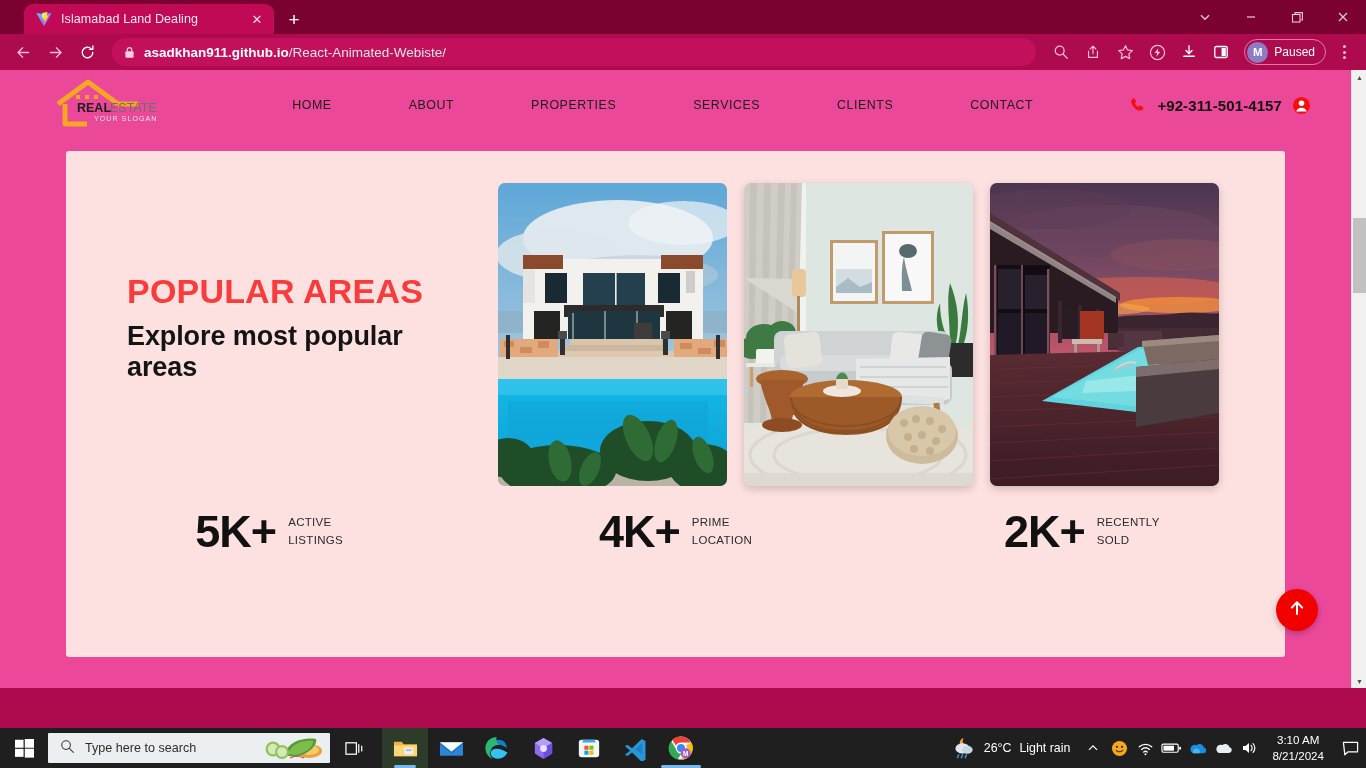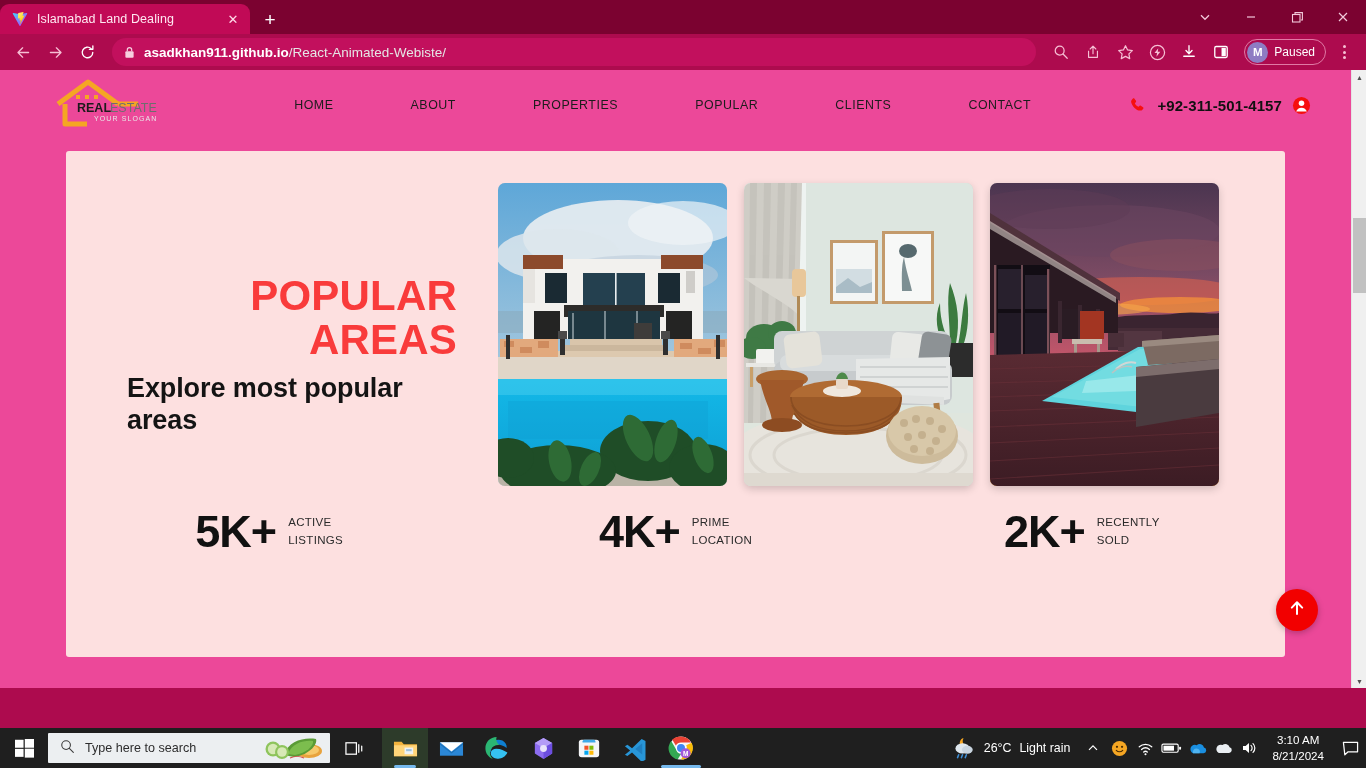--- a/index.html
+++ b/index.html
@@ -10,21 +10,21 @@
     background: #000;
   }
   .screen { position: relative; width: 1366px; height: 768px; }
 
   
   .chrome { position: absolute; inset: 0 0 40px 0; background: #ad0b4e; }
 
   
   .tabstrip {
     position: relative; height: 34px; background: #7b0230;
-    display: flex; align-items: flex-end; padding-left: 0;
+    display: flex; align-items: flex-end; padding-left: 24px;
   }
   .tab {
     position: relative; height: 30px; width: 250px;
     background: #c10a56; border-radius: 9px 9px 0 0;
     display: flex; align-items: center; padding: 0 8px 0 12px; gap: 9px;
   }
   .favicon { width: 16px; height: 16px; flex: 0 0 16px; position: relative; }
   .favicon svg { display: block; }
   .tab-title {
     flex: 1; color: #ffe9f2; font-size: 12.5px; white-space: nowrap;
@@ -106,23 +106,22 @@
   .contact .phnum { color: #111; font-size: 15px; font-weight: bold; letter-spacing: .1px; }
   .ph-icon, .user-icon { display: flex; color: #f60f0f; }
 
   
   .panel {
     margin: 11px 66px 0 66px; background: #fde0e0; border-radius: 3px;
     height: 506px; position: relative;
   }
   .headings { position: absolute; left: 61px; top: 123px; width: 330px; }
   .h-red {
-    color: #f93b3b; font-size: 42px; font-weight: bold; letter-spacing: .2px;
+    color: #f93b3b; font-size: 34px; font-weight: bold; letter-spacing: .2px;
     line-height: 1.05;
-    text-align: right;
   }
   .h-sub {
     color: #141414; font-size: 27px; font-weight: bold; margin-top: 11px;
     line-height: 1.16; letter-spacing: -.1px;
   }
 
   .cards { position: absolute; left: 432px; top: 32px; display: flex; gap: 17px; }
   .card {
     width: 229px; height: 303px; border-radius: 7px; overflow: hidden;
     position: relative; background: #ccc;
@@ -348,21 +347,21 @@
               <text x="25" y="34" font-family="Liberation Sans, sans-serif" font-size="12.5" font-weight="bold" fill="#1b1b1b">REAL</text>
               <text x="58" y="34" font-family="Liberation Sans, sans-serif" font-size="12.5" fill="#6e6e6e">ESTATE</text>
               <text x="42" y="43" font-family="Liberation Sans, sans-serif" font-size="7" letter-spacing="1.1" fill="#e8e8e8">YOUR SLOGAN</text>
             </svg>
           </div>
 
           <div class="nav">
             <a href="#">HOME</a>
             <a href="#">ABOUT</a>
             <a href="#">PROPERTIES</a>
-            <a href="#">POPULAR</a>
+            <a href="#">SERVICES</a>
             <a href="#">CLIENTS</a>
             <a href="#">CONTACT</a>
           </div>
 
           <div class="contact">
             <span class="ph-icon">
               <svg width="19" height="19" viewBox="0 0 20 20">
                   <path d="M5.2 2.6c.5-.4 1.2-.3 1.6.2l1.6 2.3c.3.5.2 1.1-.2 1.5l-1 .9c.8 1.7 2.2 3.1 3.9 3.9l.9-1c.4-.4 1-.5 1.5-.2l2.3 1.6c.5.4.6 1.1.2 1.6l-1.1 1.3c-.5.6-1.3.8-2 .6C8.9 15.5 4.5 11.1 3.3 6.2c-.2-.7 0-1.5.6-2z" fill="currentColor"></path>
                 </svg>
             </span>

